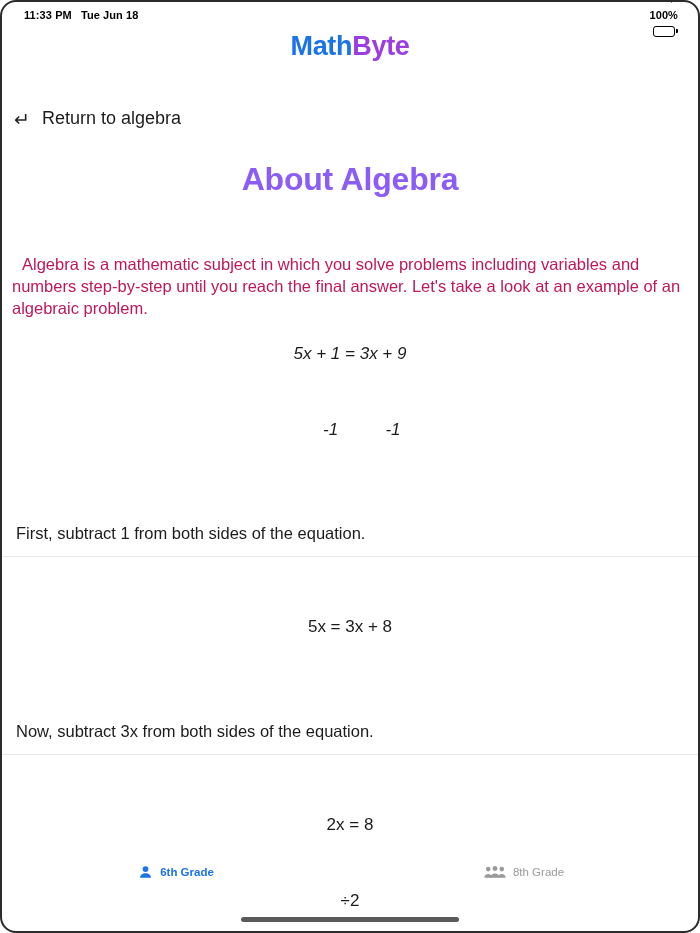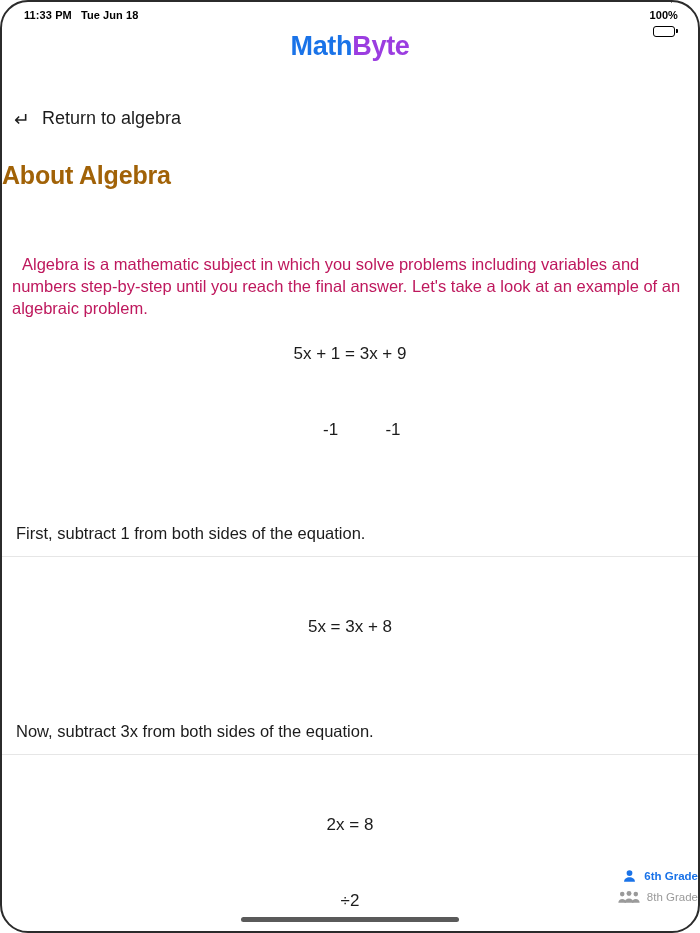--- a/index.html
+++ b/index.html
@@ -16,21 +16,21 @@
     -webkit-font-smoothing: antialiased;
   }
 
   .device {
     position: relative;
     width: 700px;
     height: 933px;
     background: #ffffff;
     box-sizing: border-box;
     border: 2px solid #2b2b2b;
-    border-radius: 28px;
+    border-radius: 16px;
     overflow: hidden;
   }
 
   
   .statusbar {
     position: absolute;
     top: 0;
     left: 0;
     width: 100%;
     height: 22px;
@@ -108,25 +108,25 @@
     font-size: 18px;
     color: #1c1c1c;
   }
 
   
   .page-title {
     position: absolute;
     top: 159px;
     left: 0;
     width: 100%;
-    text-align: left;
-    font-size: 25px;
+    text-align: center;
+    font-size: 32px;
     font-weight: bold;
     letter-spacing: -0.2px;
-    color: #a16207;
+    color: #8b5cf6;
   }
 
   
   .intro {
     position: absolute;
     top: 218px;
     left: 10px;
     width: 680px;
     font-size: 16.5px;
     line-height: 1.32;
@@ -160,33 +160,32 @@
     margin-top: 44px;
     padding: 0 0 13px 14px;
     font-size: 16.5px;
     color: #1c1c1c;
   }
   .divider {
     height: 1px;
     background: #e6e6e6;
     width: 100%;
   }
-  .step-block.first .equation { padding-top: 2px; }
+  .step-block.first .equation { padding-top: 2px; font-style: italic; }
   .step-gap { height: 20px; }
 
   
   .tabbar {
     position: absolute;
     left: 0;
     bottom: 24px;
     width: 100%;
     height: 42px;
     display: flex;
-    align-items: flex-end;
-    flex-direction: column;
+    align-items: flex-start;
   }
   .tab {
     flex: 1;
     display: flex;
     align-items: center;
     justify-content: center;
     gap: 7px;
     cursor: pointer;
   }
   .tab-label {

